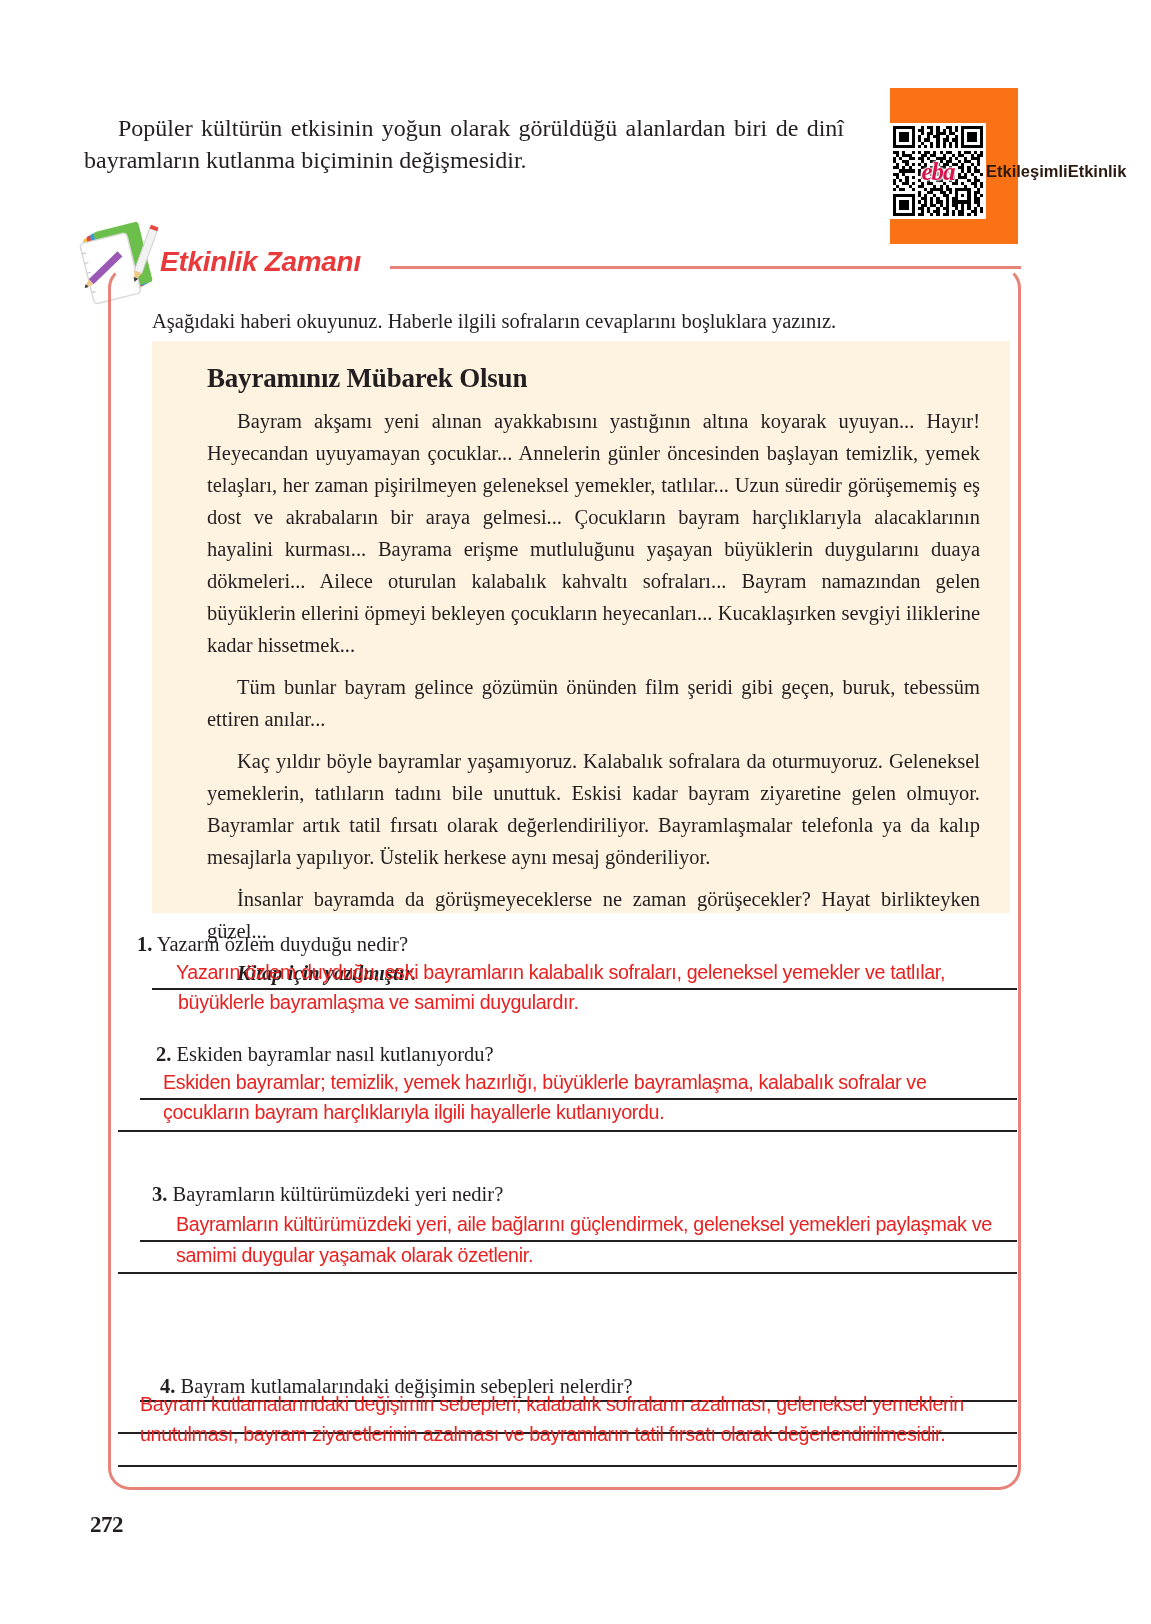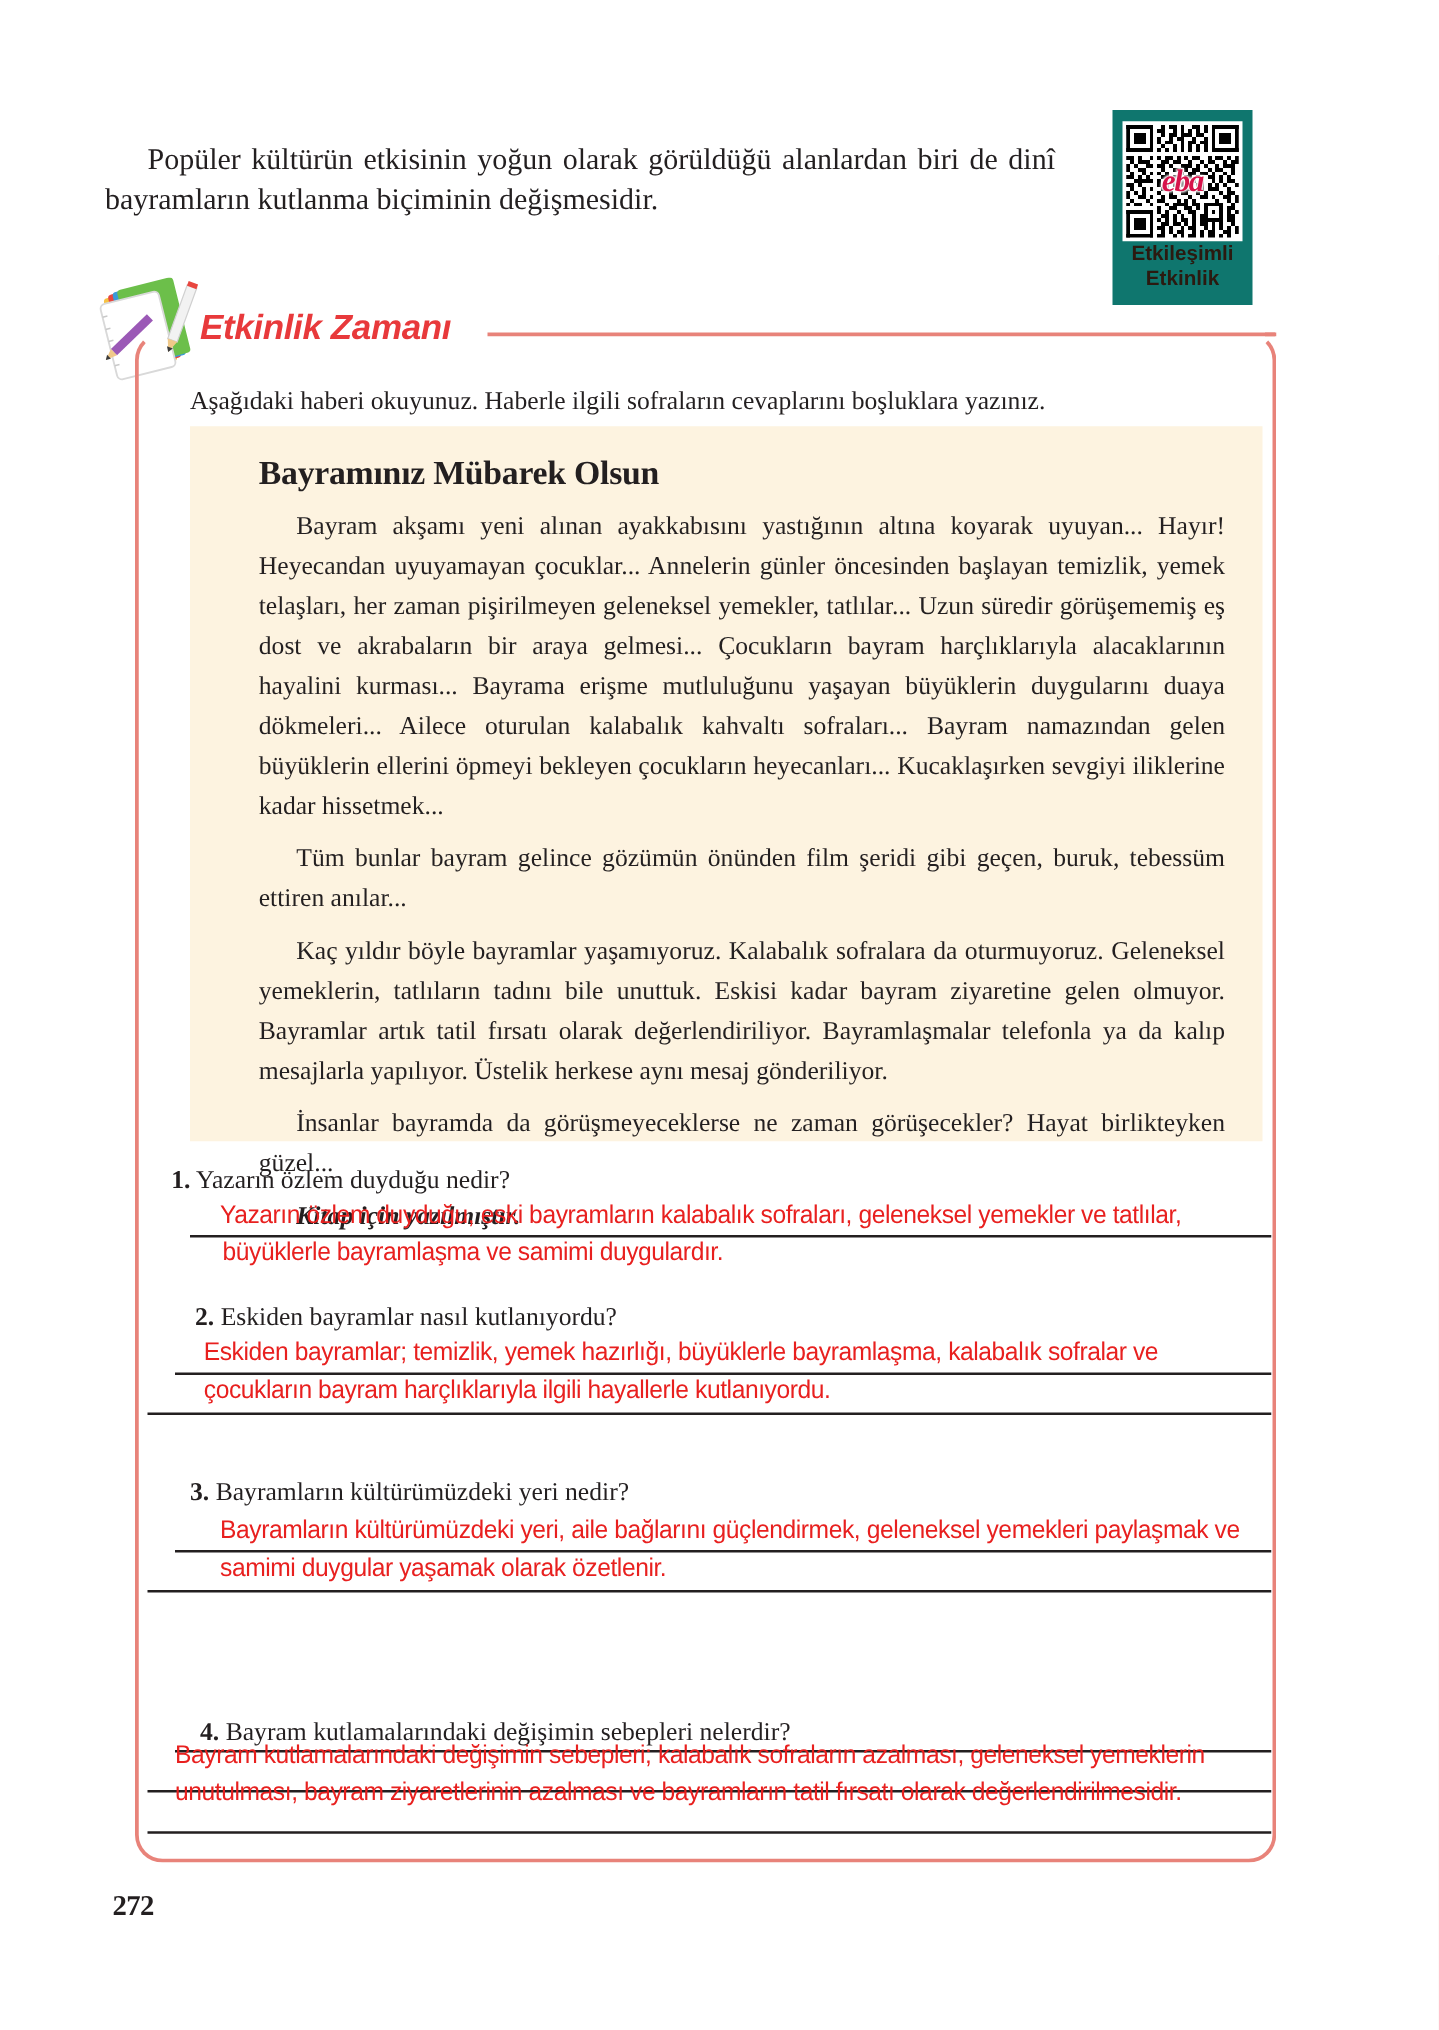--- a/index.html
+++ b/index.html
@@ -26,25 +26,25 @@
     line-height: 32px;
     text-align: justify;
     text-indent: 34px;
   }
 
   
   .eba-badge {
     position: absolute;
     left: 890px;
     top: 88px;
-    width: 112px;
+    width: 128px;
     height: 156px;
-    background: #0f766e;
+    background: #f97316;
     display: flex;
-    flex-direction: column;
+    flex-direction: row;
     align-items: center;
     padding-top: 9px;
     box-sizing: border-box;
   }
   .qr-wrap {
     width: 96px;
     height: 96px;
     background: #ffffff;
     padding: 3px;
     box-sizing: border-box;

